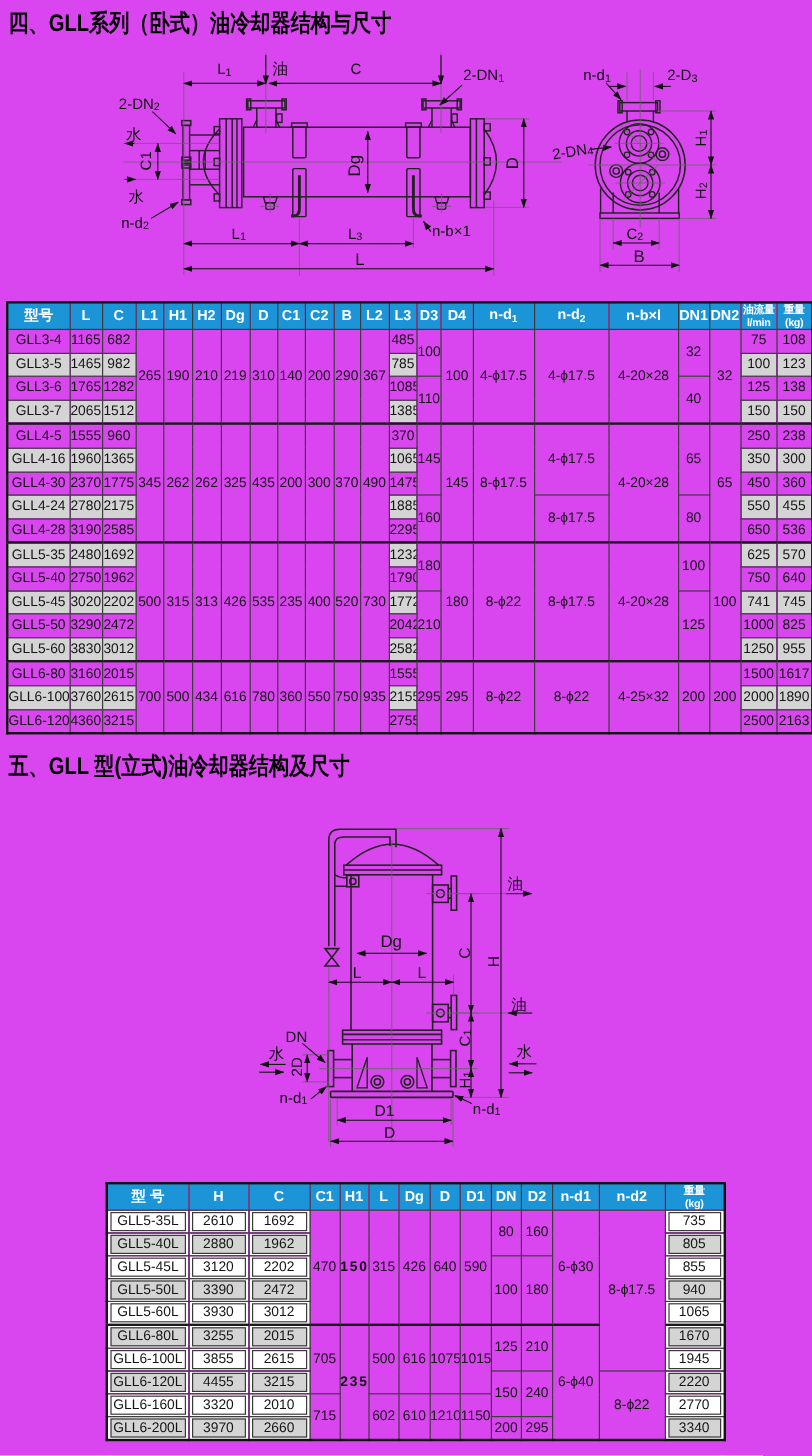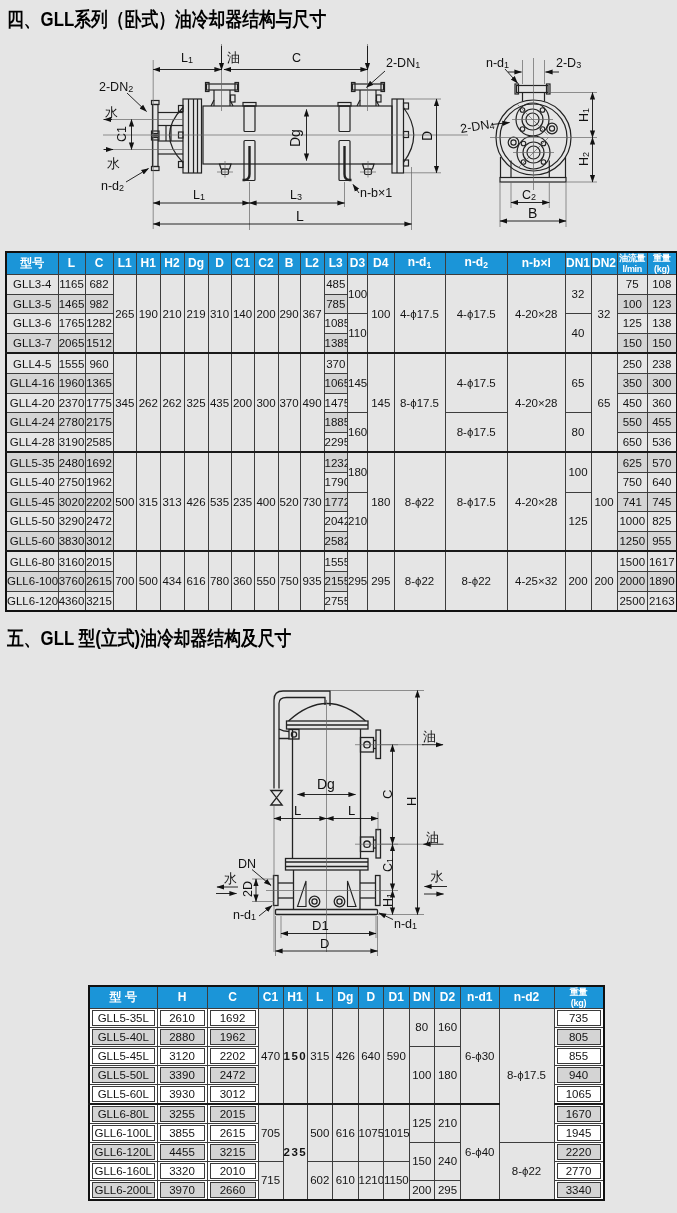--- a/index.html
+++ b/index.html
@@ -1,16 +1,16 @@
 <!DOCTYPE html>
 <html><head>
 <meta charset="utf-8">
 <style>
 html,body{margin:0;padding:0;background:#fff;}
-#page{position:relative;width:677px;height:1213px;background:#e5e5e5;overflow:hidden;
+#page{position:relative;width:677px;height:1213px;background:#d946ef;overflow:hidden;
   font-family:"Liberation Sans",sans-serif;}
 .title{position:absolute;left:7px;font-weight:bold;color:#000;font-size:20px;letter-spacing:0px;white-space:nowrap;transform:scaleX(0.84);transform-origin:0 50%;}
 table{border-collapse:collapse;table-layout:fixed;position:absolute;}
 td,th{border:1px solid #3d3d3d;text-align:center;vertical-align:middle;padding:0;
   font-size:11.5px;line-height:1.05;color:#141414;font-weight:normal;overflow:hidden;white-space:nowrap;}
 th{background:#1b95d8;color:#fff;font-weight:bold;font-size:12px;}
 .g{background:#d4d4d4;}
 .tkt td{border-top:2px solid #1a1a1a;}
 .small{font-size:9px;white-space:nowrap;letter-spacing:-0.3px;}
 .sb{font-size:8.5px;vertical-align:-2px;}
@@ -157,21 +157,21 @@
         </tr>
 <tr>
           <td class="g">GLL4-16</td>
           <td class="g">1960</td>
           <td class="g">1365</td>
           <td class="g">1065</td>
           <td class="g">350</td>
           <td class="g">300</td>
         </tr>
 <tr>
-          <td>GLL4-20</td>
+          <td>GLL4-30</td>
           <td>2370</td>
           <td>1775</td>
           <td>1475</td>
           <td>450</td>
           <td>360</td>
         </tr>
 <tr>
           <td class="g">GLL4-24</td>
           <td class="g">2780</td>
           <td class="g">2175</td>

